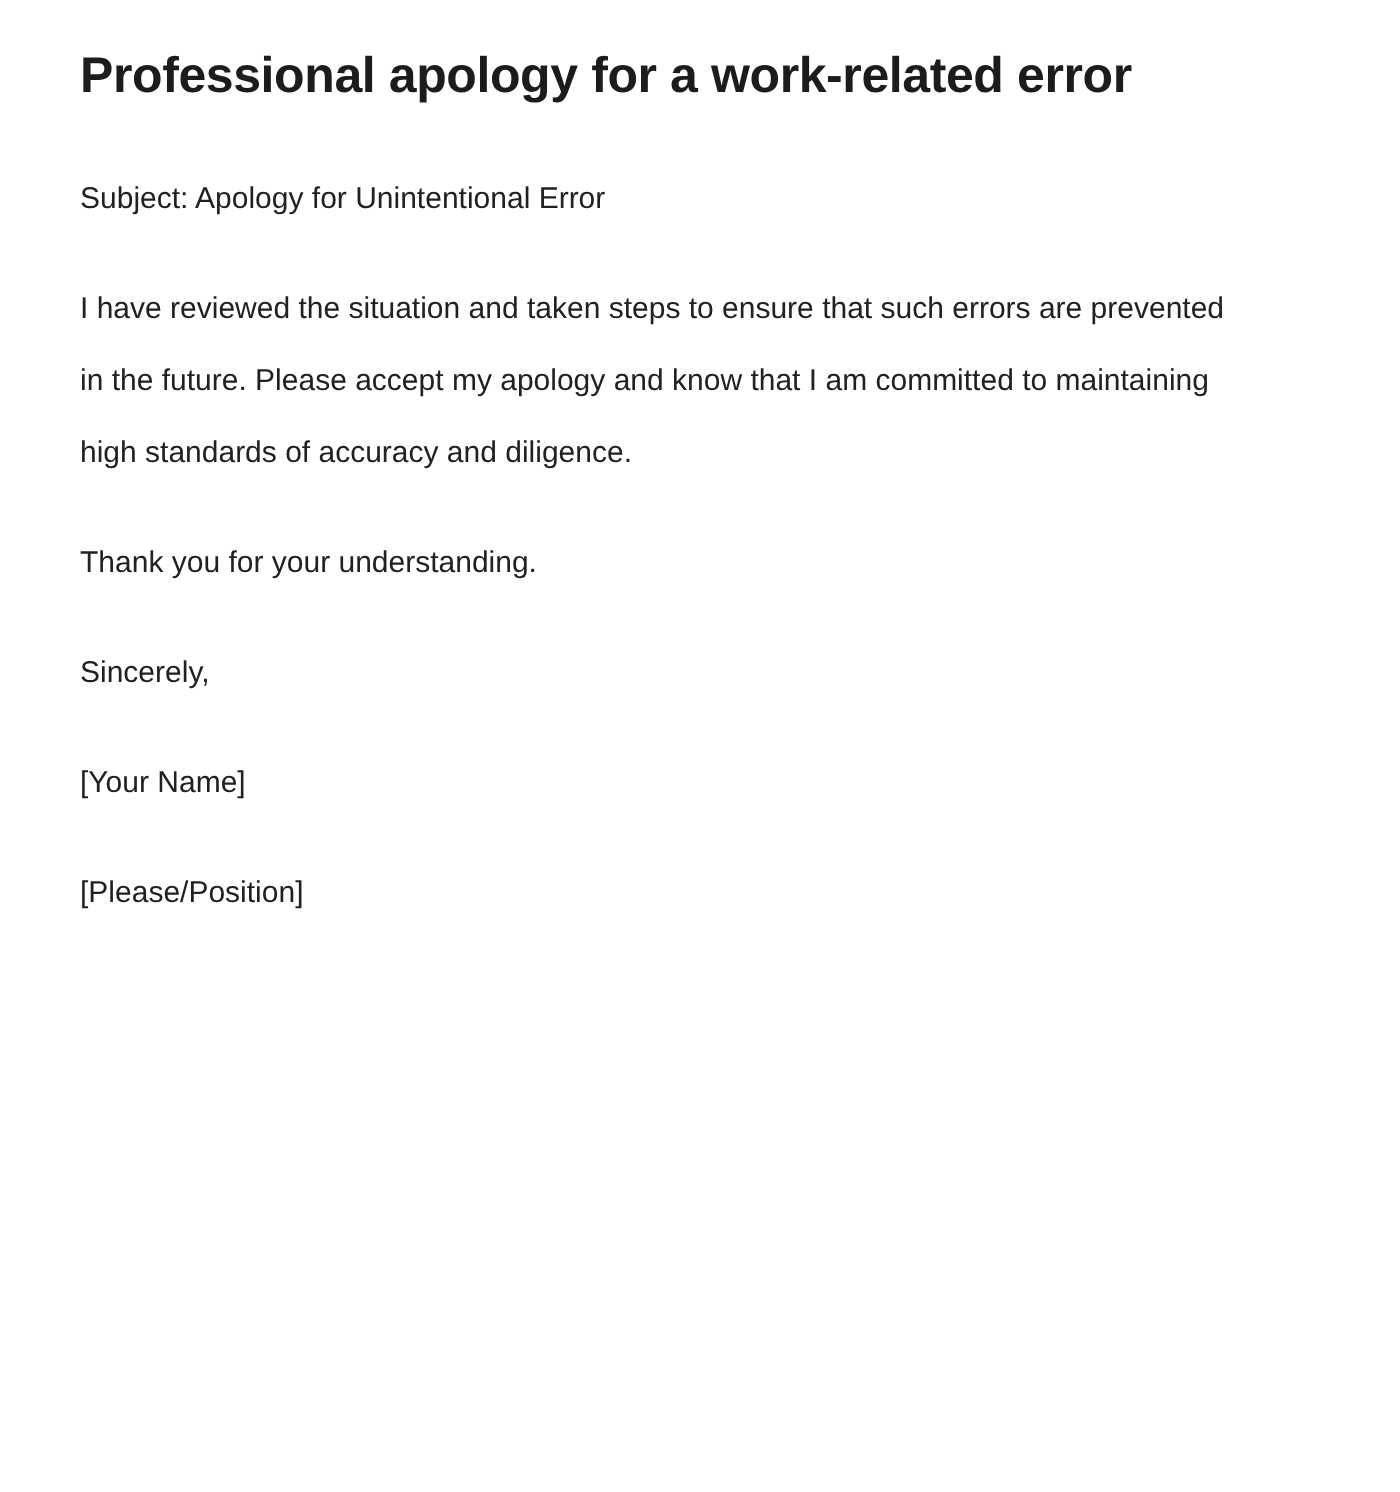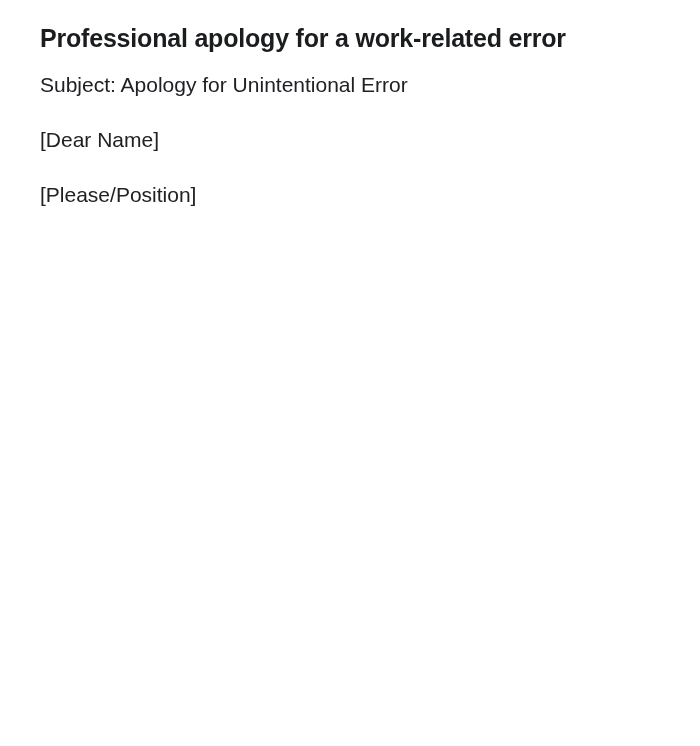--- a/index.html
+++ b/index.html
@@ -17,42 +17,45 @@
   }
   .doc {
     padding: 22px 40px 0 40px;
     box-sizing: border-box;
     width: 700px;
   }
   .doc h1 {
     font-size: 25px;
     line-height: 32px;
     font-weight: 700;
-    margin: 0 0 13px 0;
+    margin: 0 0 28px 0;
     color: #1b1c1e;
     letter-spacing: -0.2px;
   }
   .doc p {
-    font-size: 21px;
+    font-size: 15px;
     line-height: 36px;
     font-weight: 400;
     margin: 0 0 19px 0;
     max-width: 577px;
     letter-spacing: 0;
   }
 </style>
 </head>
 <body>
 
 <main class="doc">
   <h1>Professional apology for a work-related error</h1>
 
   <p>Subject: Apology for Unintentional Error</p>
 
 
 
+  <p>I have reviewed the situation and taken steps to ensure that such errors are prevented in the future. Please accept my apology and know that I am committed to maintaining high standards of accuracy and diligence.</p>
 
+  <p>Thank you for your understanding.</p>
 
+  <p>Sincerely,</p>
 
-  <p>[Dear Name]</p>
+  <p>[Your Name]</p>
 
   <p>[Please/Position]</p>
 </main>
 
 </body></html>

